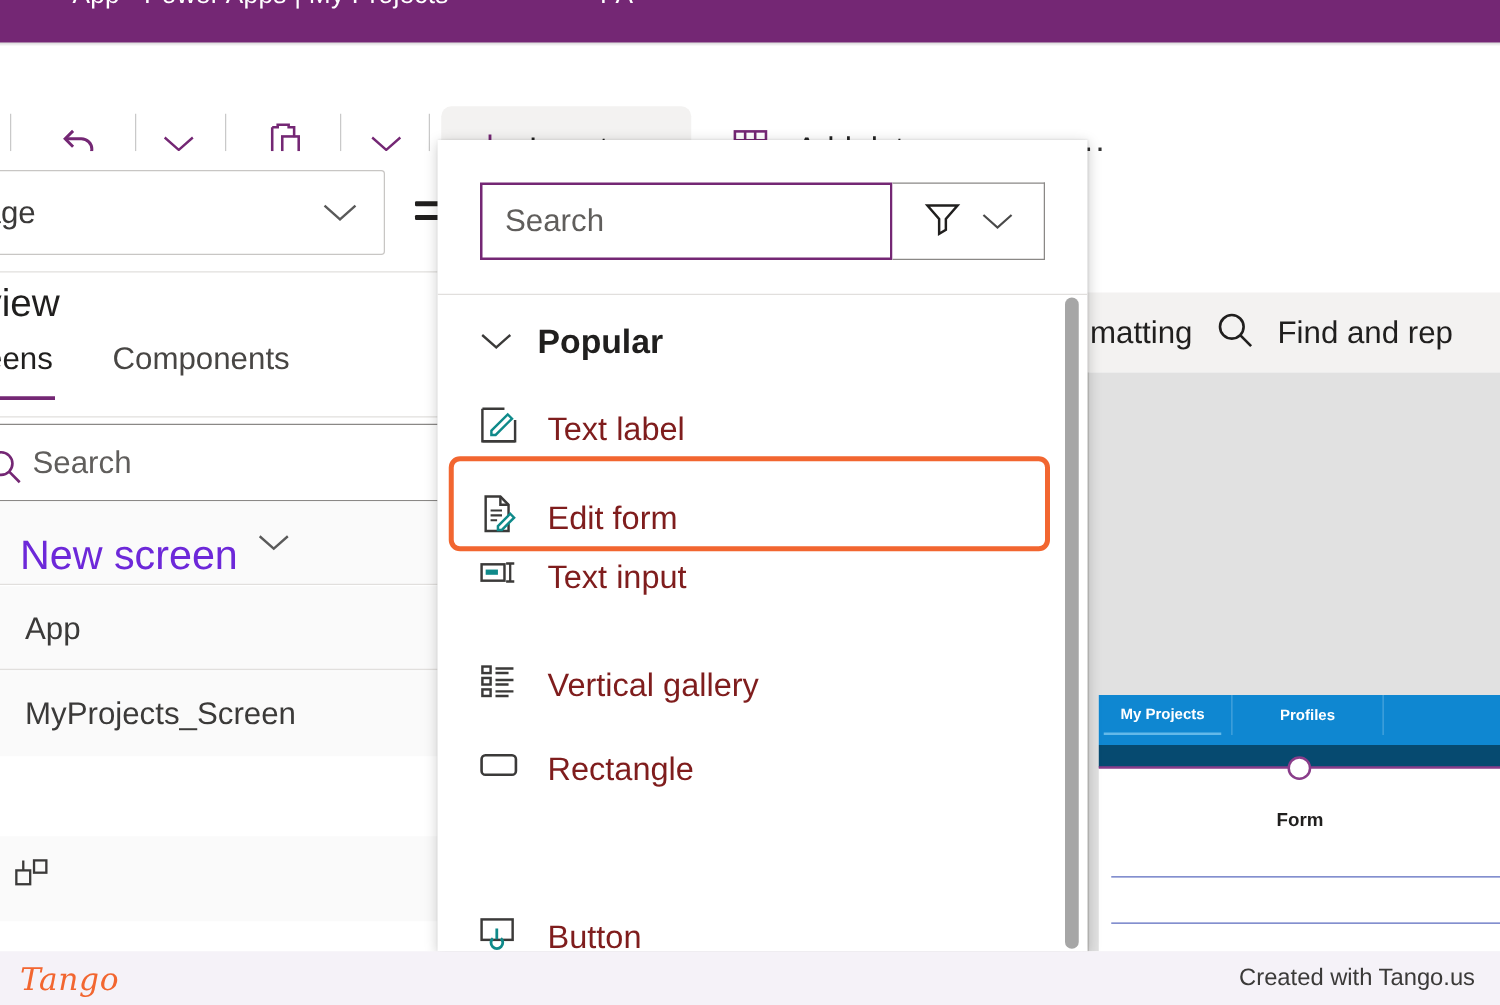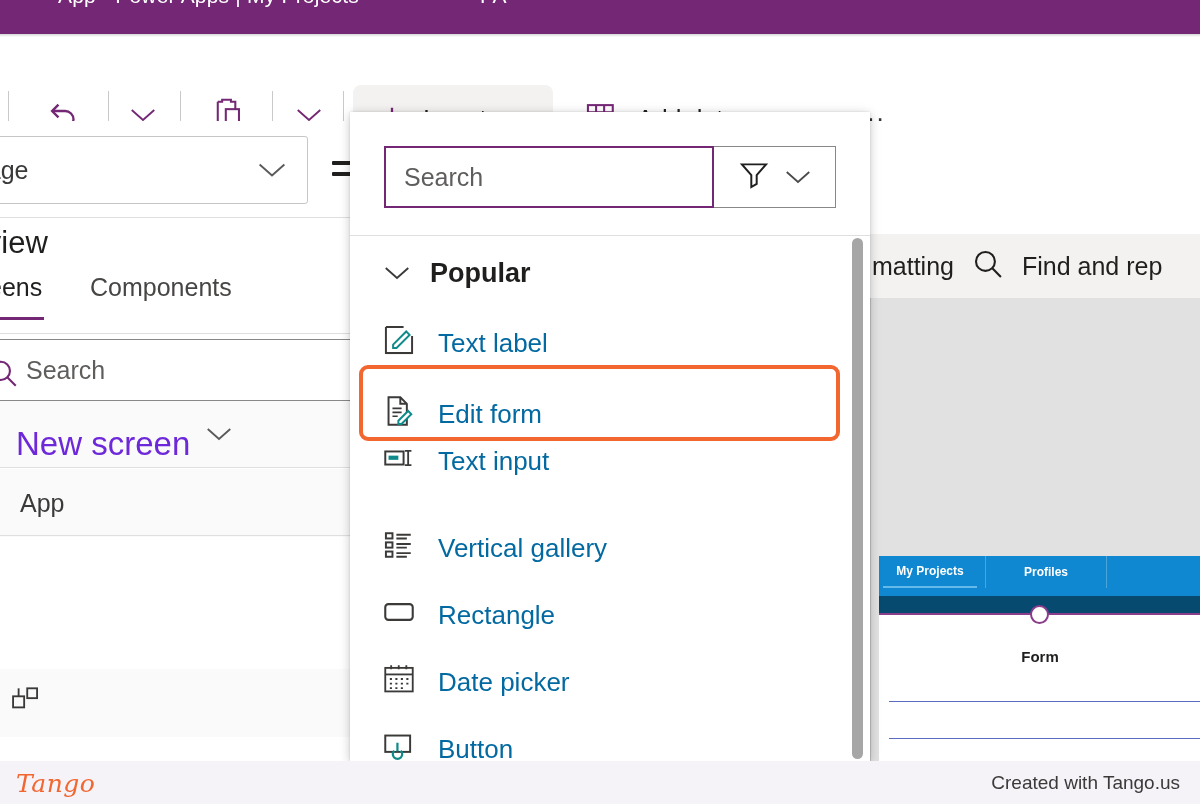--- a/index.html
+++ b/index.html
@@ -203,21 +203,21 @@
 
   .group-head {
     position: absolute; left: 0; top: 133px; width: 520px; height: 56px;
     display: flex; align-items: center; gap: 18px; padding-left: 32px;
   }
   .group-title { font-size: 27px; font-weight: bold; color: #201f1e; }
 
   .item {
     position: absolute; left: 8px; width: 496px; height: 66px;
     display: flex; align-items: center; gap: 22px; padding-left: 24px;
-    font-size: 26px; color: #0369a1;
+    font-size: 26px; color: #7f1d1d;
   }
   .item .ilabel { white-space: nowrap; }
 
   .hl-box {
     position: absolute; left: 359px; top: 365px; width: 481px; height: 76px;
     border: 4px solid #f26630; border-radius: 9px; pointer-events: none;
   }
 
   .fly-scroll-track {
     position: absolute; left: 848px; top: 236px; width: 18px; height: 525px;
@@ -376,20 +376,23 @@
     </div>
 
     <div class="divider-h" style="top:346px;"></div>
 
     <div class="tree-item plain" style="top:348px;">
       <span class="ilabel">App</span>
     </div>
 
     <div class="divider-h" style="top:414px;"></div>
 
+    <div class="tree-item plain" style="top:416px;">
+      <span class="ilabel">MyProjects_Screen</span>
+    </div>
 
 
     <div class="tree-item" style="top:548px;">
       <span>
         <svg width="32" height="32" viewBox="0 0 26 26" fill="none" stroke="#3b3a39" stroke-width="1.5">
           <rect x="2.5" y="10" width="9" height="9"></rect>
           <rect x="14" y="3.5" width="8" height="8"></rect>
           <path d="M7 3.5v6.5"></path>
         </svg>
       </span>
@@ -505,31 +508,20 @@
 
     <div class="item" style="top:470px;">
       <span>
         <svg width="34" height="34" viewBox="0 0 26 26" fill="none" stroke="#3b3a39" stroke-width="1.6">
           <rect x="2.5" y="7" width="21" height="12" rx="2.4"></rect>
         </svg>
       </span>
       <span class="ilabel">Rectangle</span>
     </div>
 
-    <div class="item" style="top:537px;">
-      <span>
-        <svg width="34" height="34" viewBox="0 0 26 26" fill="none" stroke="#3b3a39" stroke-width="1.4">
-          <rect x="2.5" y="4.5" width="21" height="18"></rect>
-          <path d="M2.5 9.5h21"></path>
-          <path d="M7 2.5v3M12.8 2.5v3M18.6 2.5v3"></path>
-          <path d="M6 13h1.6M10.2 13h1.6M14.4 13h1.6M18.6 13h1.6M6 16.6h1.6M10.2 16.6h1.6M14.4 16.6h1.6M18.6 16.6h1.6M6 20h1.6M10.2 20h1.6M14.4 20h1.6"></path>
-        </svg>
-      </span>
-      <span class="ilabel">Date picker</span>
-    </div>
 
     <div class="item" style="top:604px;">
       <span>
         <svg width="34" height="34" viewBox="0 0 26 26" fill="none">
           <rect x="2.5" y="5" width="19" height="12.5" stroke="#3b3a39" stroke-width="1.5"></rect>
           <path d="M11.8 10.5v6.6" stroke="#0f8a8a" stroke-width="1.7"></path>
           <path d="M9.4 16.6a3.6 3.6 0 1 0 4.9 0" stroke="#0f8a8a" stroke-width="1.7"></path>
         </svg>
       </span>
       <span class="ilabel">Button</span>

